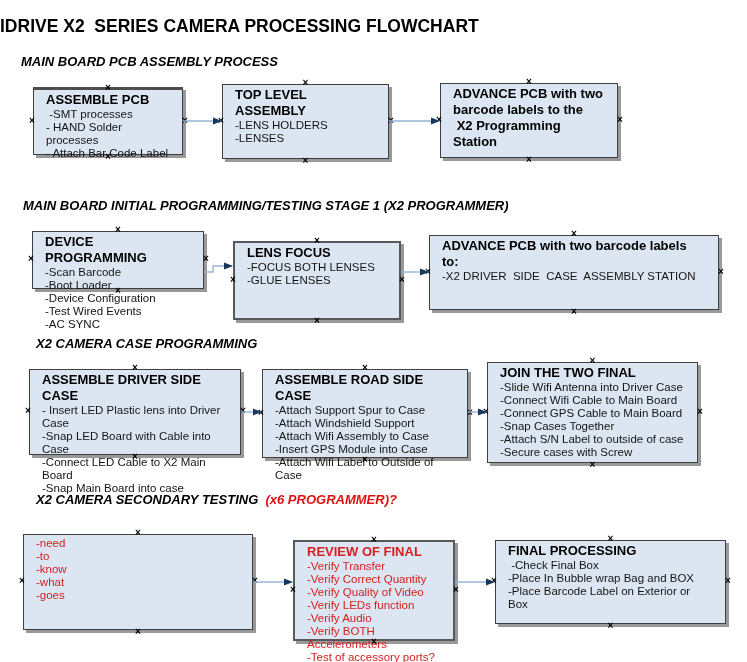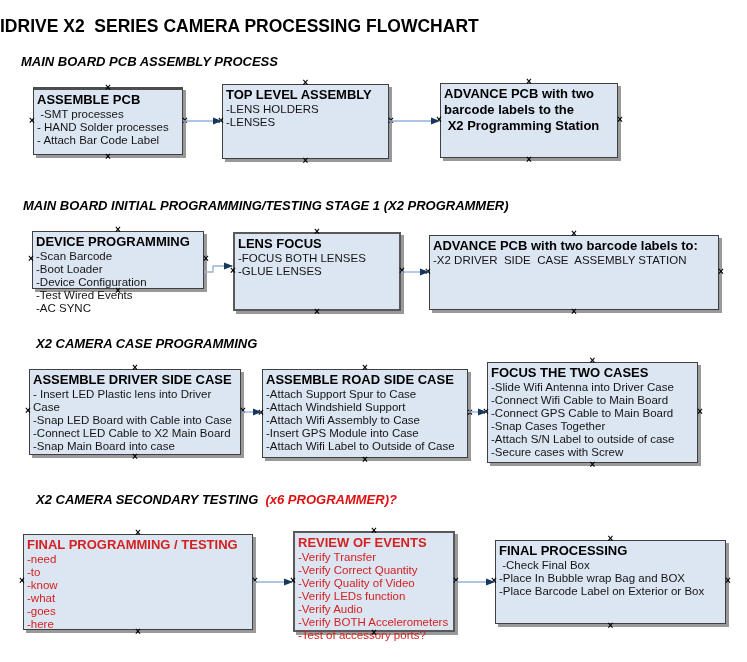--- a/index.html
+++ b/index.html
@@ -3,22 +3,22 @@
 <meta charset="utf-8">
 <style>
   html,body{margin:0;padding:0;background:#ffffff;}
   .canvas{position:relative;width:747px;height:662px;background:#ffffff;
           font-family:"Liberation Sans",sans-serif;overflow:hidden;}
   .title{position:absolute;left:0;top:16px;width:100%;text-align:left;
          font-weight:bold;font-size:17.5px;color:#000;white-space:pre;}
   .heading{position:absolute;font-weight:bold;font-size:13px;color:#000;white-space:pre;font-style:italic;}
   .heading .red{color:#dd1111;}
   .node{position:absolute;background:#dce6f2;border:1px solid #404040;
-        box-shadow:3px 3px 0 #999999;padding:2px 3px;box-sizing:border-box;}
-  .node.thick{border-width:2px;border-color:#595959;}
+        box-shadow:3px 3px 0 #999999;padding:2px 12px;box-sizing:border-box;}
+  .node.thick{border-width:2px;border-color:#595959;margin-top:9px;}
   .node.topthick{border-top-width:3px;border-top-color:#4d4d4d;}
   .node-title{font-weight:bold;font-size:13px;line-height:16px;color:#000;white-space:pre-wrap;}
   .box-item{font-size:11.5px;line-height:13px;color:#141414;white-space:pre-wrap;}
   .node.red .node-title,.node.red .box-item{color:#d42020;}
   .anchor{position:absolute;width:8px;height:8px;line-height:8px;font-size:10px;
           color:#000;text-align:center;pointer-events:none;}
   .anchor::before{content:"\00D7";font-weight:bold;}
   .a-top{top:-6px;left:50%;margin-left:-4px;}
   .a-bottom{bottom:-7px;left:50%;margin-left:-4px;}
   .a-left{left:-6px;top:50%;margin-top:-5px;}
@@ -139,53 +139,51 @@
         <div class="box-item">-Insert GPS Module into Case</div>
         <div class="box-item">-Attach Wifi Label to Outside of Case</div>
       </div>
   </div>
 
   <div class="node" style="left:487px;top:362px;width:211px;height:101px">
     <span class="anchor a-top"></span>
     <span class="anchor a-bottom"></span>
     <span class="anchor a-left"></span>
     <span class="anchor a-right"></span>
-    <div class="node-title">FOCUS THE TWO CASES</div>
+    <div class="node-title">JOIN THE TWO FINAL</div>
     <div class="node-body">
         <div class="box-item">-Slide Wifi Antenna into Driver Case</div>
         <div class="box-item">-Connect Wifi Cable to Main Board</div>
         <div class="box-item">-Connect GPS Cable to Main Board</div>
         <div class="box-item">-Snap Cases Together</div>
         <div class="box-item">-Attach S/N Label to outside of case</div>
         <div class="box-item">-Secure cases with Screw</div>
       </div>
   </div>
 
   <div class="node red" style="left:23px;top:534px;width:230px;height:96px">
     <span class="anchor a-top"></span>
     <span class="anchor a-bottom"></span>
     <span class="anchor a-left"></span>
     <span class="anchor a-right"></span>
-    <div class="node-title">FINAL PROGRAMMING / TESTING</div>
     <div class="node-body">
         <div class="box-item">-need</div>
         <div class="box-item">-to</div>
         <div class="box-item">-know</div>
         <div class="box-item">-what</div>
         <div class="box-item">-goes</div>
-        <div class="box-item">-here</div>
       </div>
   </div>
 
   <div class="node red thick" style="left:293px;top:531px;width:162px;height:101px">
     <span class="anchor a-top"></span>
     <span class="anchor a-bottom"></span>
     <span class="anchor a-left"></span>
     <span class="anchor a-right"></span>
-    <div class="node-title">REVIEW OF EVENTS</div>
+    <div class="node-title">REVIEW OF FINAL</div>
     <div class="node-body">
         <div class="box-item">-Verify Transfer</div>
         <div class="box-item">-Verify Correct Quantity</div>
         <div class="box-item">-Verify Quality of Video</div>
         <div class="box-item">-Verify LEDs function</div>
         <div class="box-item">-Verify Audio</div>
         <div class="box-item">-Verify BOTH Accelerometers</div>
         <div class="box-item">-Test of accessory ports?</div>
       </div>
   </div>

